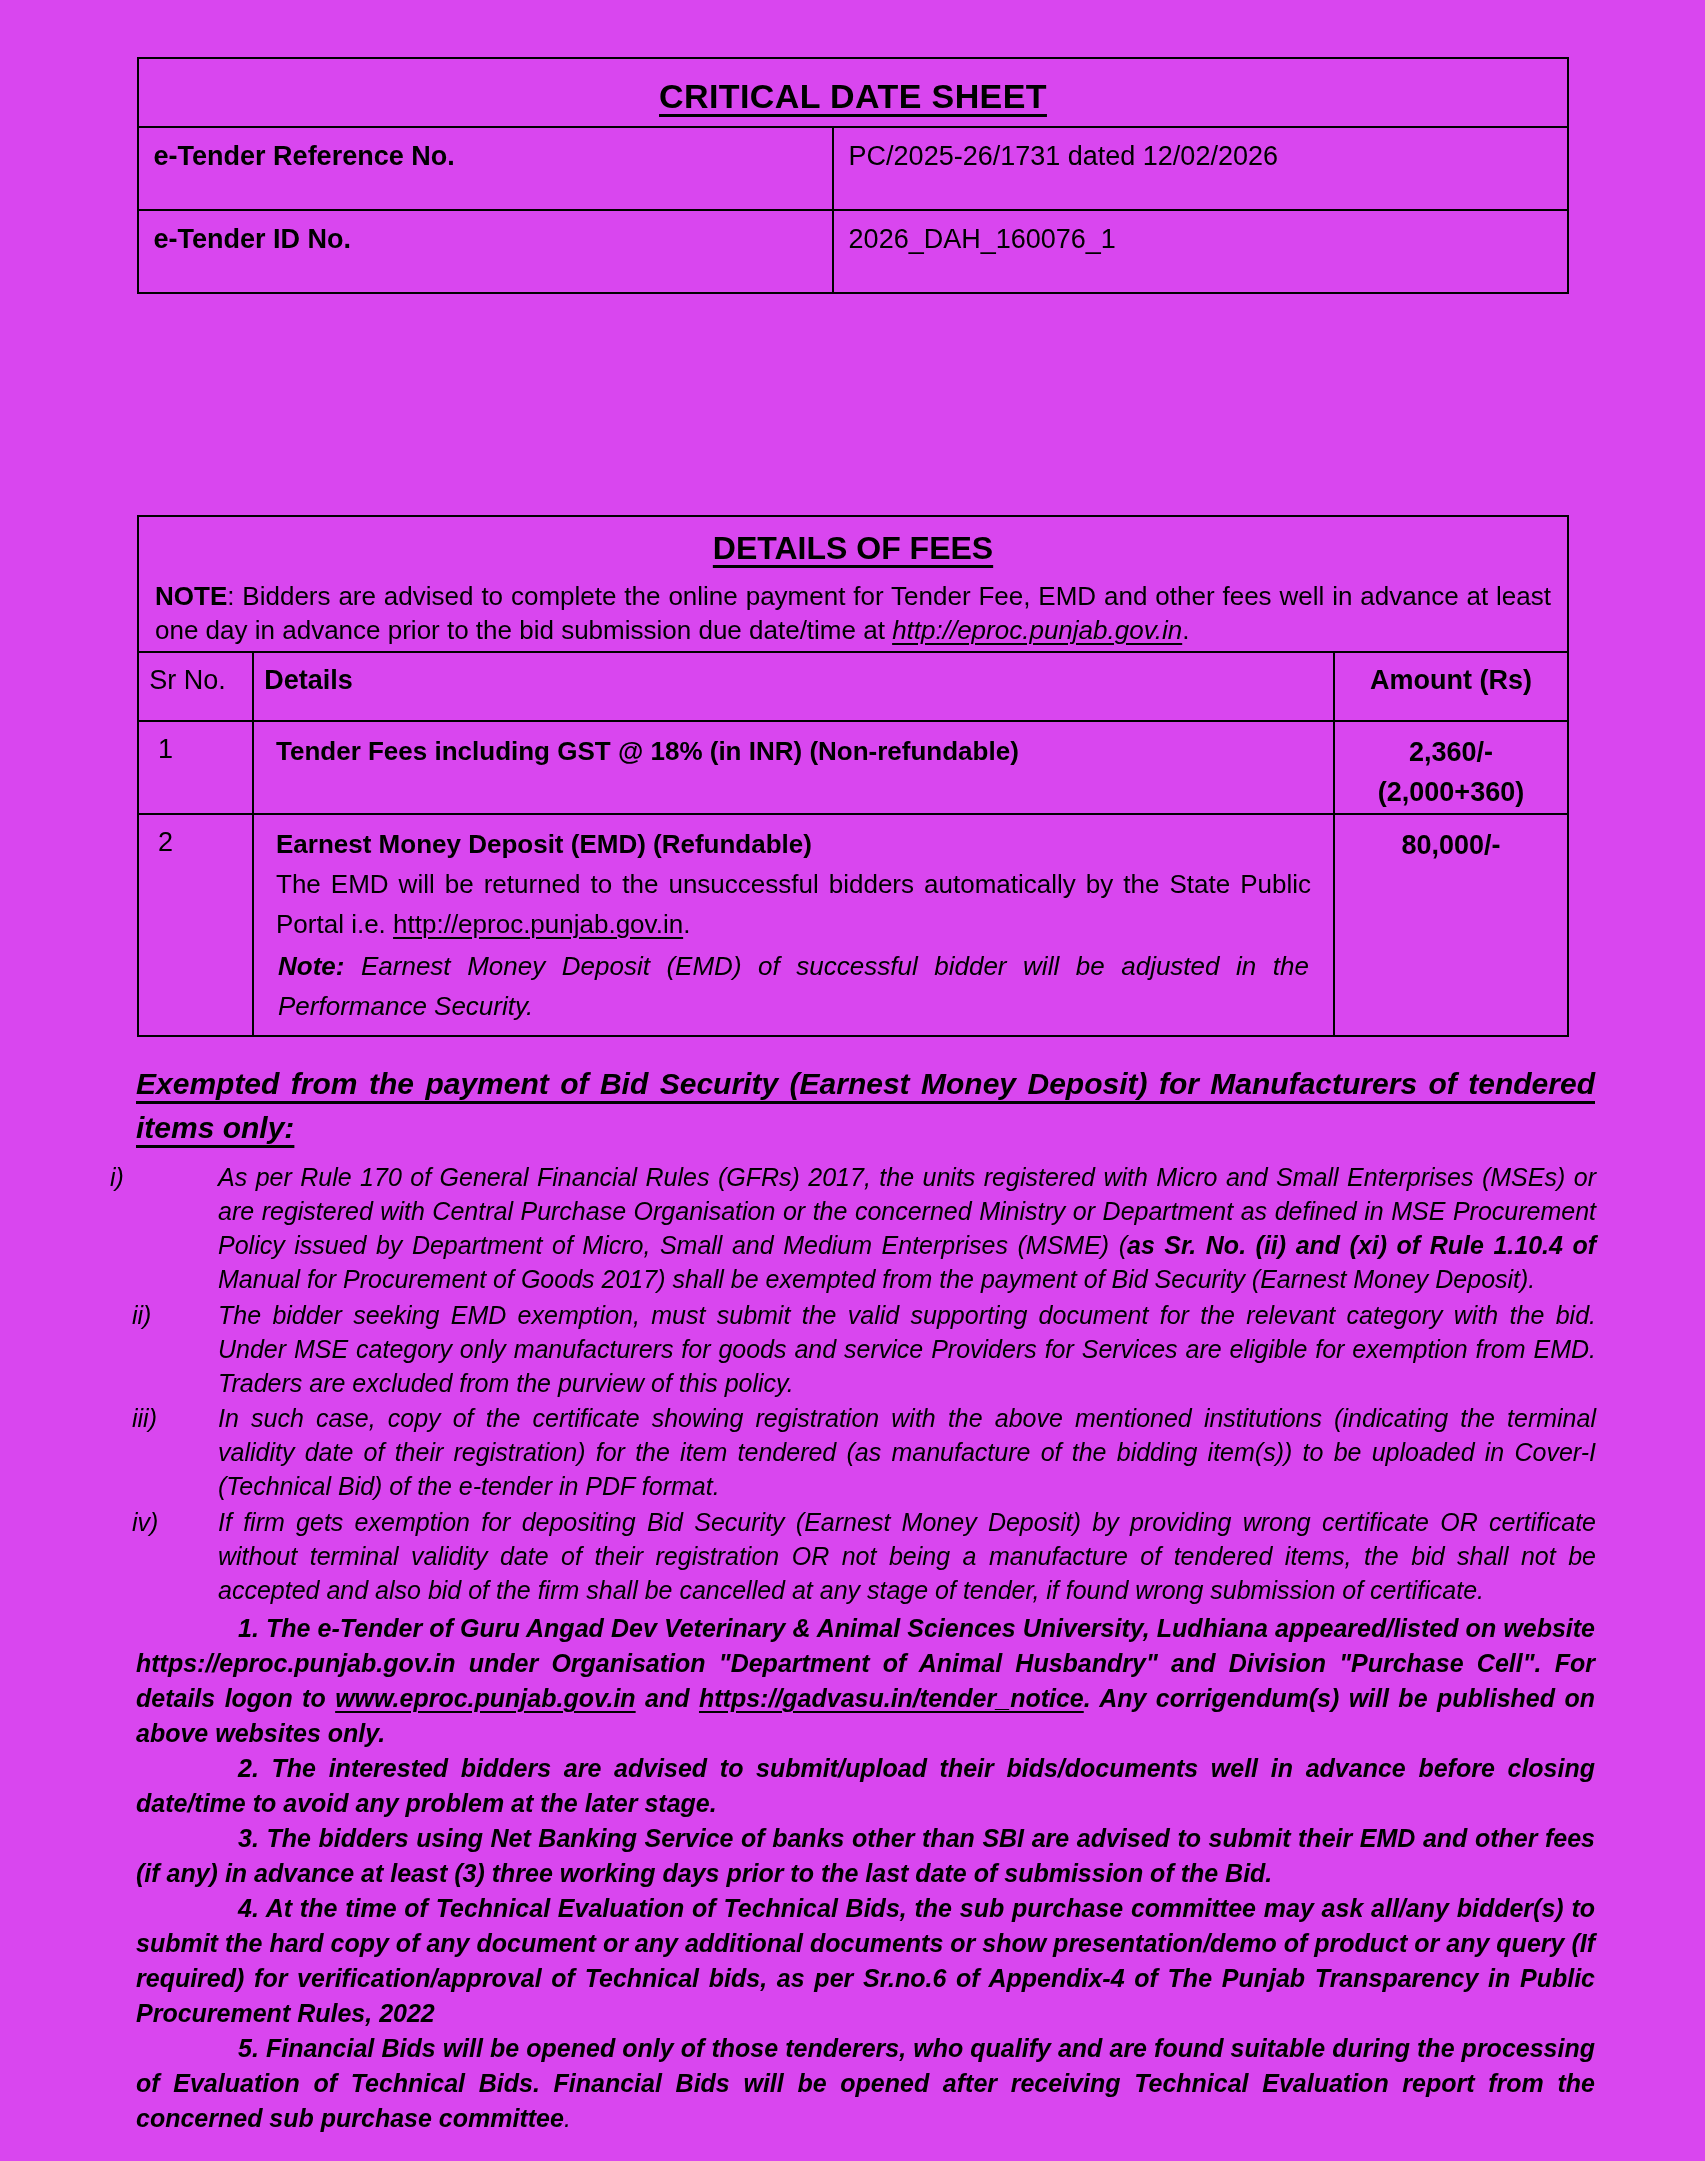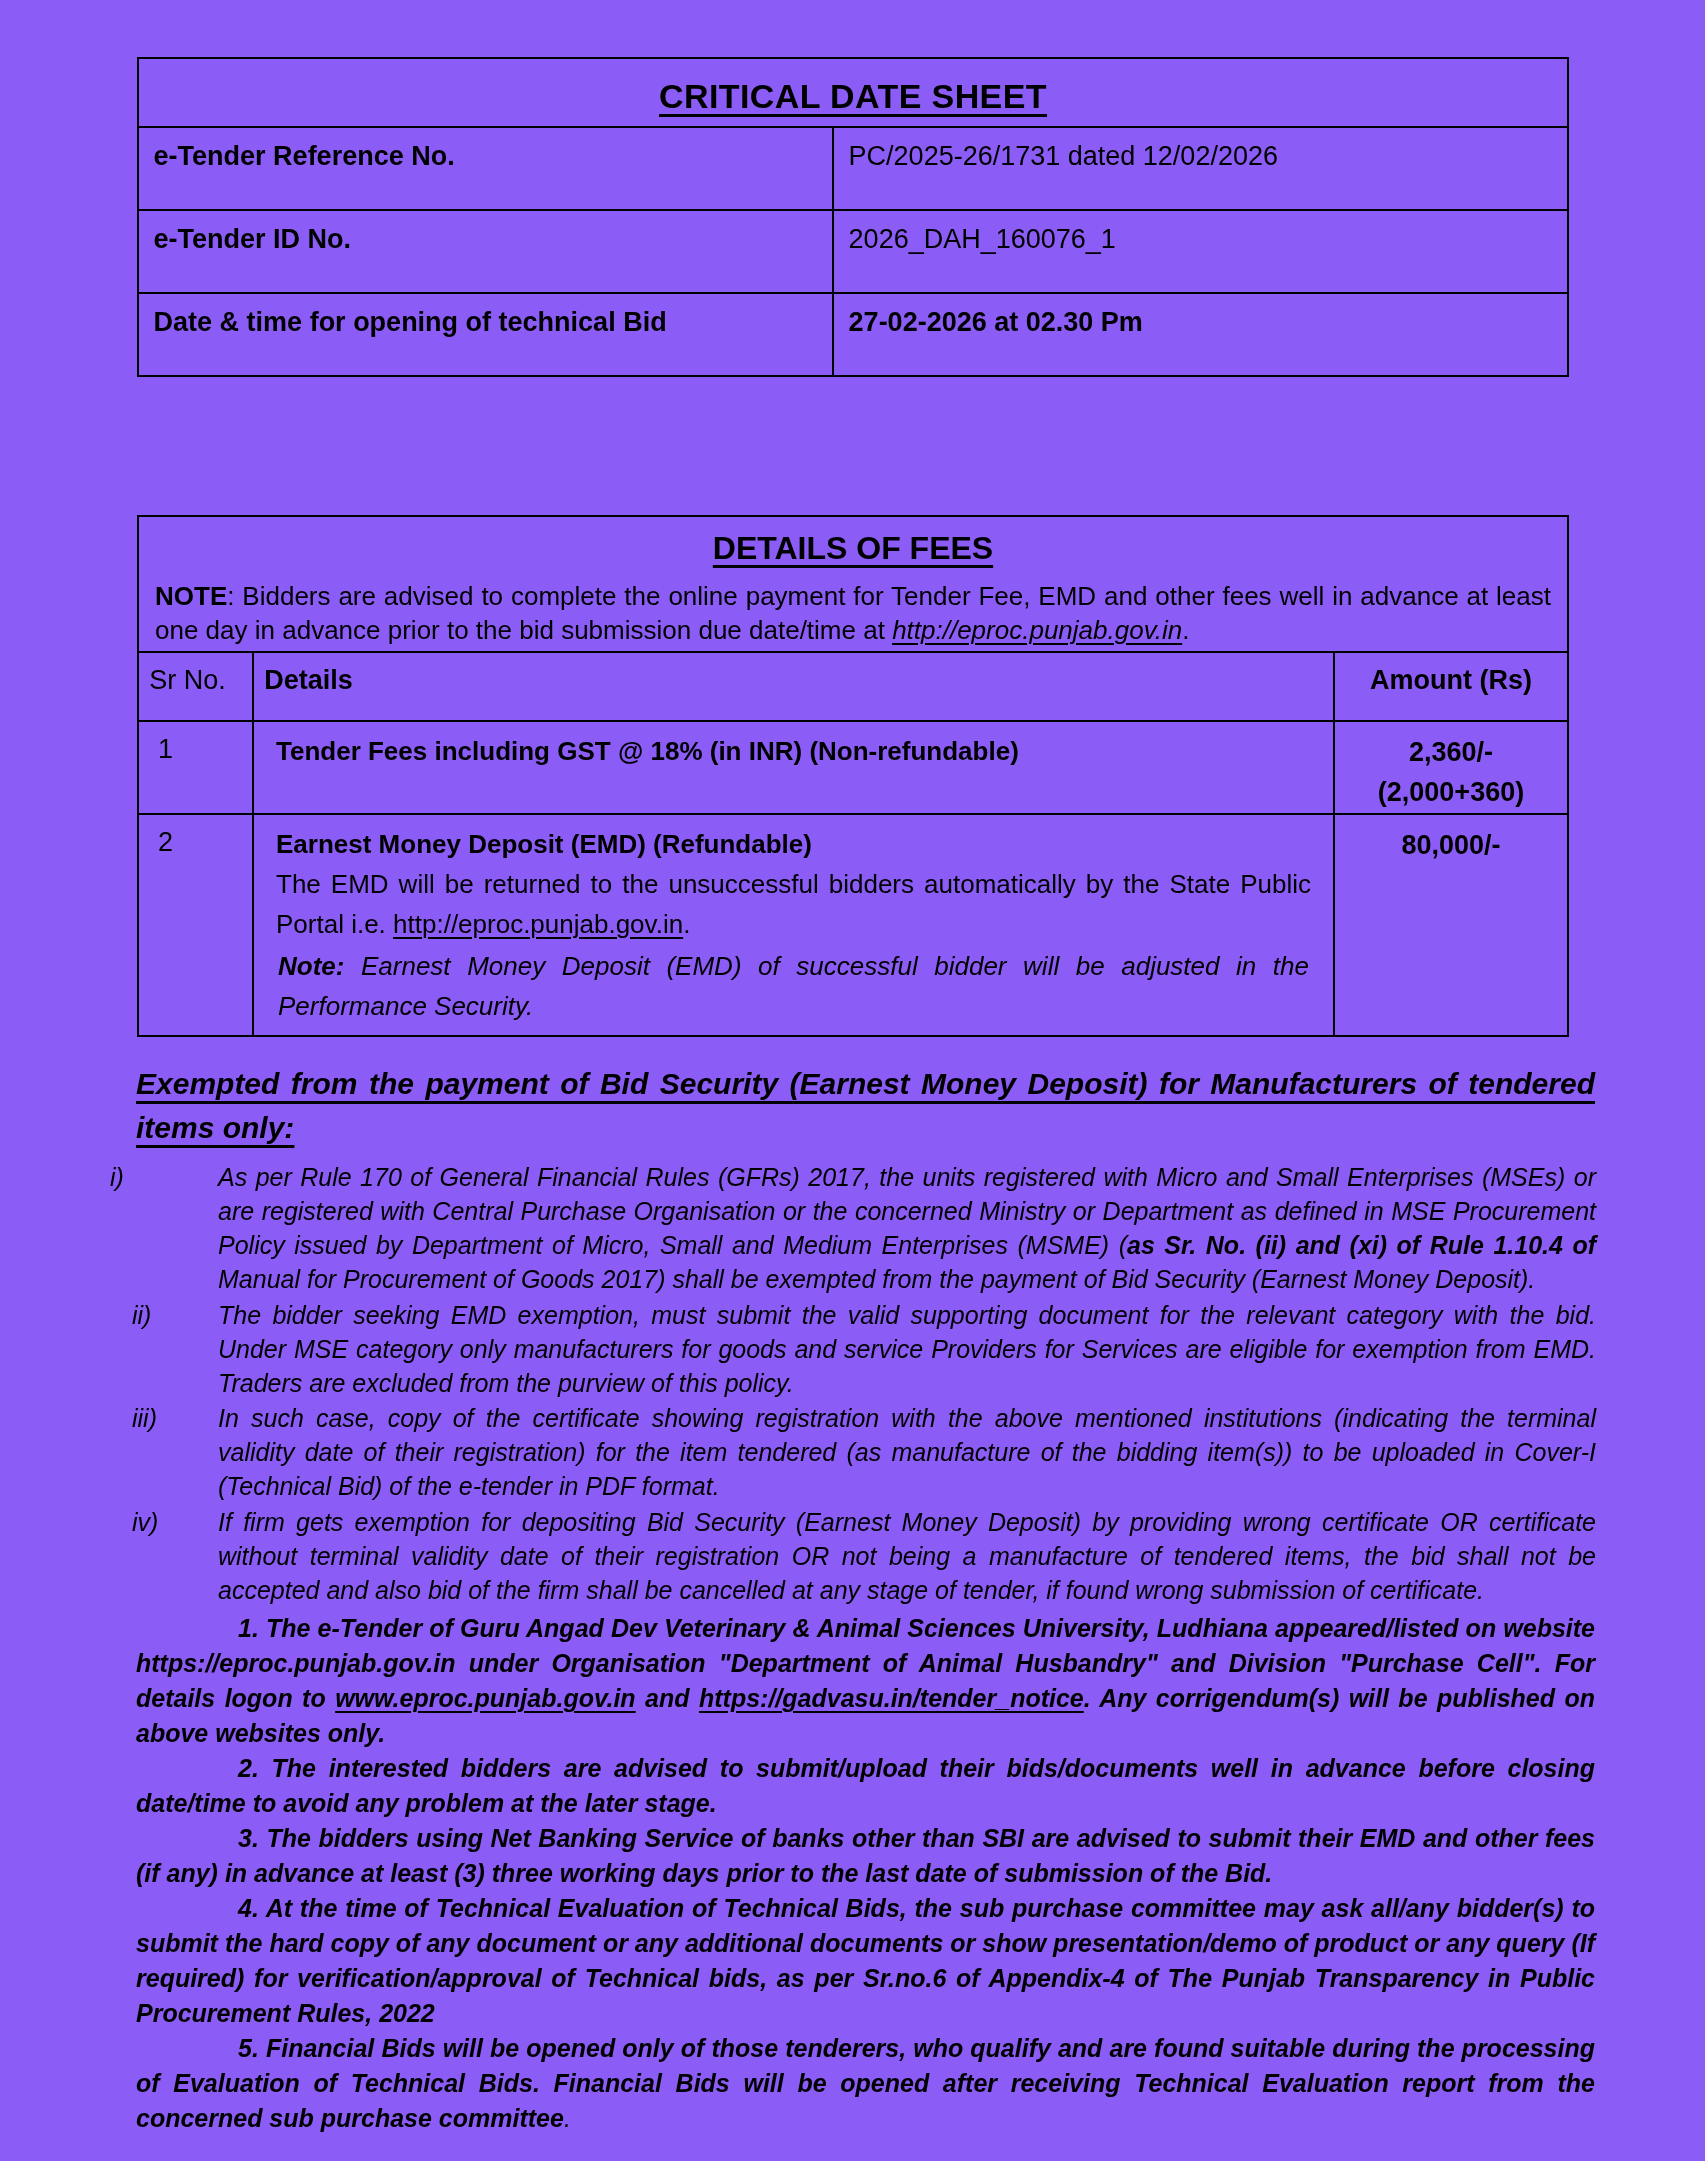--- a/index.html
+++ b/index.html
@@ -1,21 +1,21 @@
 <!DOCTYPE html>
 <html style="font-size:11.7px"><head>
 <meta charset="utf-8">
 <style>
   html, body { margin: 0; padding: 0; background: #ffffff; }
   * { box-sizing: border-box; }
   .page {
     position: relative;
     width: 1705px;
     height: 2161px;
-    background: #8b5cf6;
+    background: #d946ef;
     color: #000000;
     font-family: "Liberation Sans", sans-serif;
     overflow: hidden;
   }
 
   
   table { border-collapse: collapse; table-layout: fixed; }
   td { border: 2.9px solid #000; vertical-align: top; }
   .tbl-title {
     font-weight: bold;
@@ -144,24 +144,20 @@
       </td>
     </tr>
     <tr class="r">
       <td class="lbl">e-Tender Reference No.</td>
       <td>PC/2025-26/1731 dated 12/02/2026</td>
     </tr>
     <tr class="r">
       <td class="lbl">e-Tender ID No.</td>
       <td>2026_DAH_160076_1</td>
     </tr>
-    <tr class="r">
-      <td class="lbl">Date &amp; time for opening of technical Bid</td>
-      <td class="bold">27-02-2026 at 02.30 Pm</td>
-    </tr>
   </tbody>
     </table>
 
   <table class="fees">
     <colgroup>
         <col class="c-sr">
         <col class="c-det">
         <col class="c-amt">
       </colgroup>
     <tbody>

